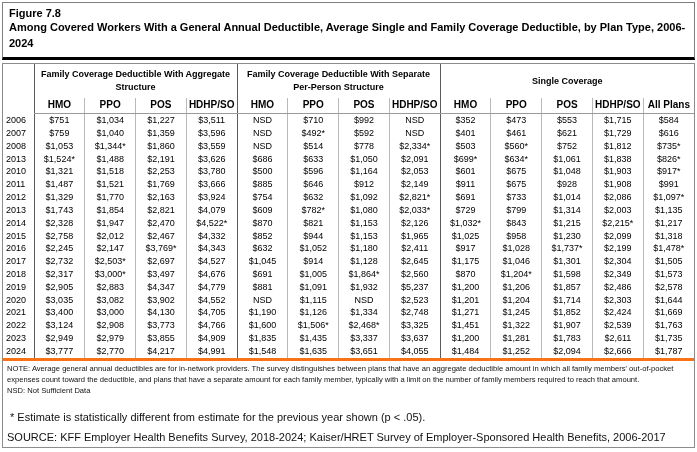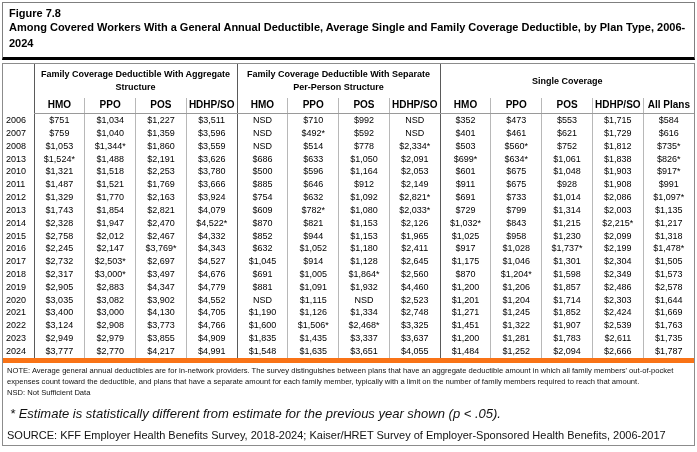--- a/index.html
+++ b/index.html
@@ -25,21 +25,21 @@
     margin-top: 3px;
     background: #fff;
     padding-bottom: 4px;
   }
 
   table.deduct {
     border-collapse: collapse;
     table-layout: fixed;
     width: 100%;
     font-size: 9px;
-    border-bottom: 5px solid #f97316;
+    border-bottom: 3px solid #f97316;
   }
   th, td { text-align: center; vertical-align: middle; }
   th.corner { border: 0; }
   th.group-label {
     font-weight: bold;
     font-size: 9px;
     line-height: 1.45;
     padding: 4px 3px;
     border-left: 1px solid #5a5a5a;
   }
@@ -61,21 +61,21 @@
   tbody td.year {
     border-left: 0;
     text-align: left;
     padding-left: 3px;
     font-size: 9px;
   }
 
   .notes { padding: 3px 4px 0 4px; }
   .note-text { font-size: 7.6px; line-height: 1.4; color: #111; }
   .nsd-text { font-size: 7.6px; line-height: 1.4; color: #111; margin-top: 1px; }
-  .sig-text { font-size: 13px; color: #111; margin-top: 7px; padding-left: 3px; font-style: italic; }
+  .sig-text { font-size: 11px; color: #111; margin-top: 14px; padding-left: 3px; }
   .source-text { font-size: 11px; color: #111; margin-top: 8px; }
 </style>
 </head>
 <body>
 
 <div class="page">
 
   <div class="title-box">
     <div class="fig-label">Figure 7.8</div>
     <div class="fig-title">Among Covered Workers With a General Annual Deductible, Average Single and Family Coverage Deductible, by Plan Type, 2006-2024</div>
@@ -334,21 +334,21 @@
           </tr>
           <tr>
             <td class="year">2019</td>
             <td class="grp">$2,905</td>
             <td>$2,883</td>
             <td>$4,347</td>
             <td>$4,779</td>
             <td class="grp">$881</td>
             <td>$1,091</td>
             <td>$1,932</td>
-            <td>$4,460</td>
+            <td>$5,237</td>
             <td class="grp">$1,200</td>
             <td>$1,206</td>
             <td>$1,857</td>
             <td>$2,486</td>
             <td>$2,578</td>
           </tr>
           <tr>
             <td class="year">2020</td>
             <td class="grp">$3,035</td>
             <td>$3,082</td>

